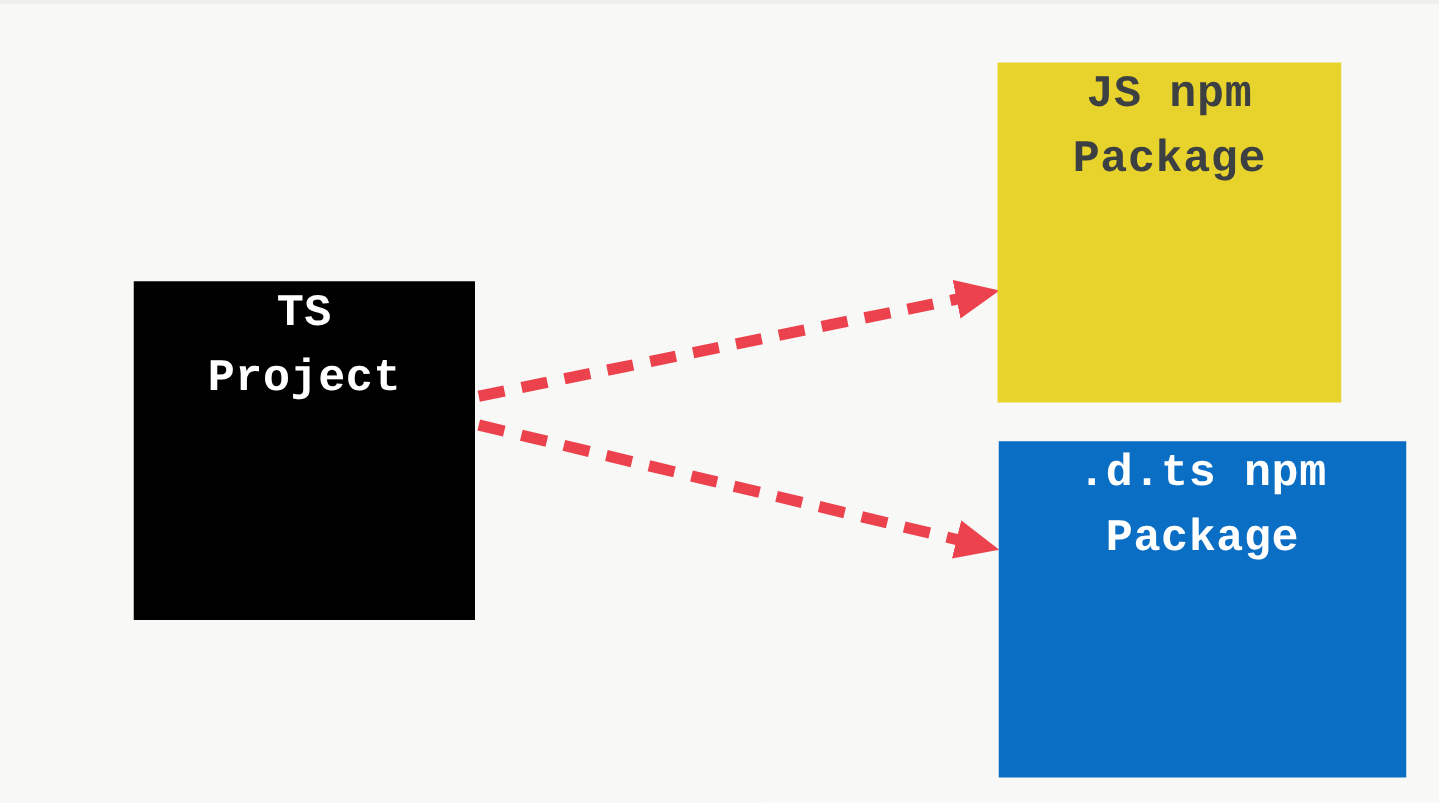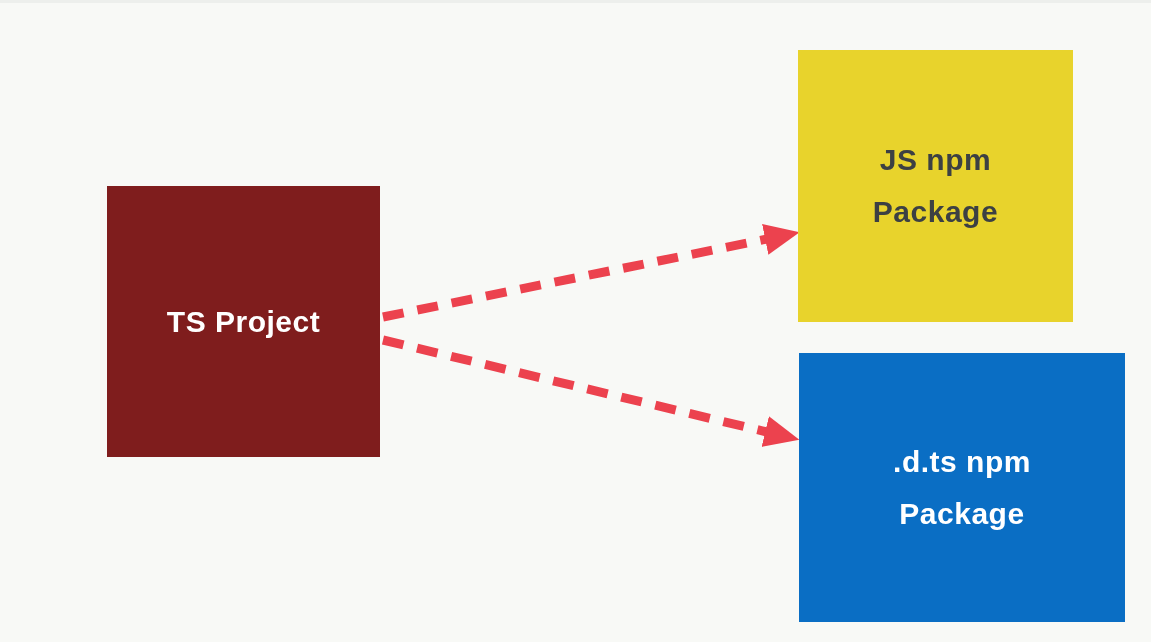--- a/index.html
+++ b/index.html
@@ -23,27 +23,27 @@
   }
   .edges {
     position: absolute;
     top: 0; left: 0;
     width: 1151px;
     height: 642px;
   }
   .node {
     position: absolute;
     display: flex;
-    align-items: center;
     justify-content: center;
     text-align: center;
     font-weight: 700;
-    font-size: 30px;
+    font-size: 36px;
     line-height: 52px;
     letter-spacing: 0.5px;
+    font-family: Liberation Mono, monospace;
   }
   .node-label {
     display: block;
     padding: 0 28px;
   }
   .node-ts      { left: 107px; top: 186px; width: 273px; height: 271px; }
   .node-js      { left: 798px; top:  50px; width: 275px; height: 272px; }
   .node-dts     { left: 799px; top: 353px; width: 326px; height: 269px; }
 </style>
 </head>
@@ -56,21 +56,21 @@
   <svg class="edges" viewBox="0 0 1151 642" xmlns="http://www.w3.org/2000/svg">
     <defs>
       <marker id="arrowhead" orient="auto" markerWidth="4.2" markerHeight="3.6" refX="0.2" refY="1.75">
         <path class="edge-fill" d="M0,0 L3.9,1.75 L0,3.5 Z" fill="#ec424e"></path>
       </marker>
     </defs>
     <line class="edge edge-stroke" x1="383" y1="317" x2="767" y2="239" stroke-width="9" stroke-dasharray="21 14" marker-end="url(#arrowhead)" stroke="#ec424e"></line>
     <line class="edge edge-stroke" x1="383" y1="340" x2="767" y2="432" stroke-width="9" stroke-dasharray="21 14" marker-end="url(#arrowhead)" stroke="#ec424e"></line>
   </svg>
 
-  <div class="node node-ts" style="background: #7f1d1d; color: rgb(255, 255, 255);">
+  <div class="node node-ts" style="background: #000000; color: rgb(255, 255, 255); margin-top: 39px;">
     <span class="node-label">TS Project</span>
   </div>
 
   <div class="node node-js" style="background: rgb(232, 211, 44); color: rgb(60, 64, 67);">
     <span class="node-label">JS npm Package</span>
   </div>
 
   <div class="node node-dts" style="background: rgb(10, 110, 196); color: rgb(255, 255, 255);">
     <span class="node-label">.d.ts npm Package</span>
   </div>

